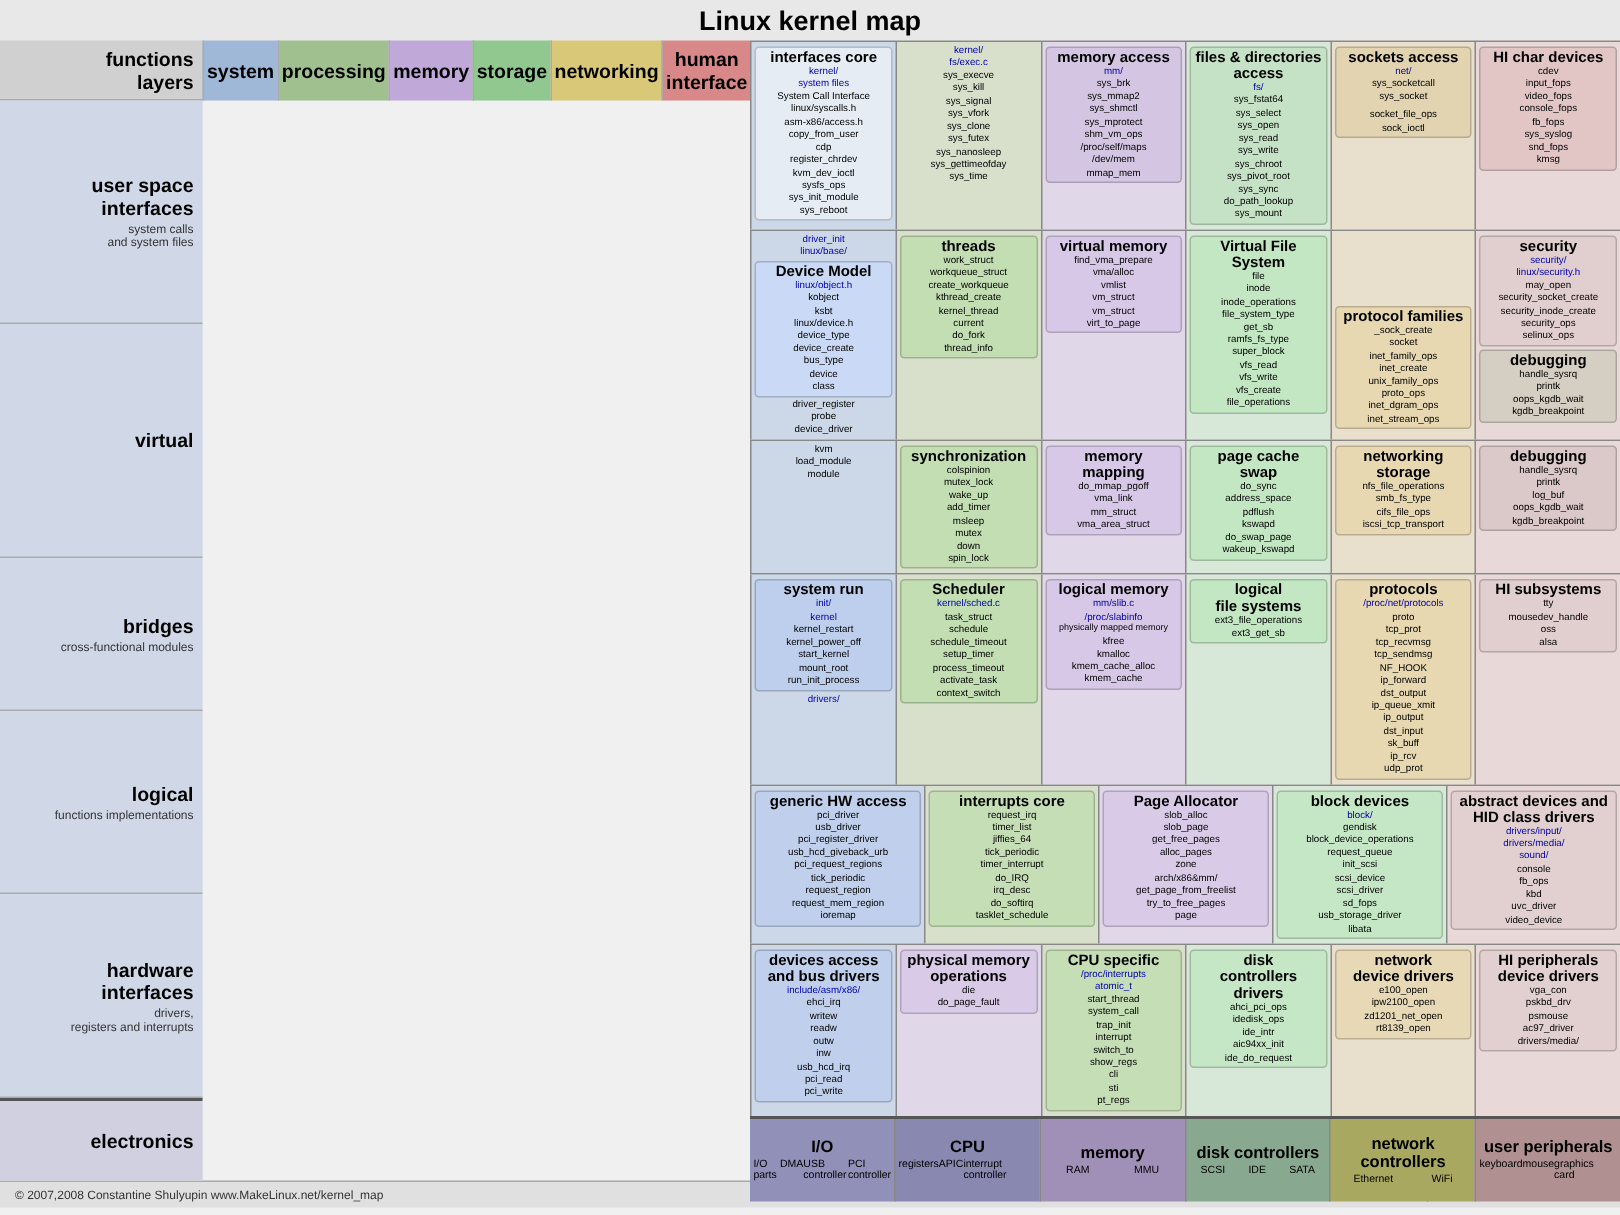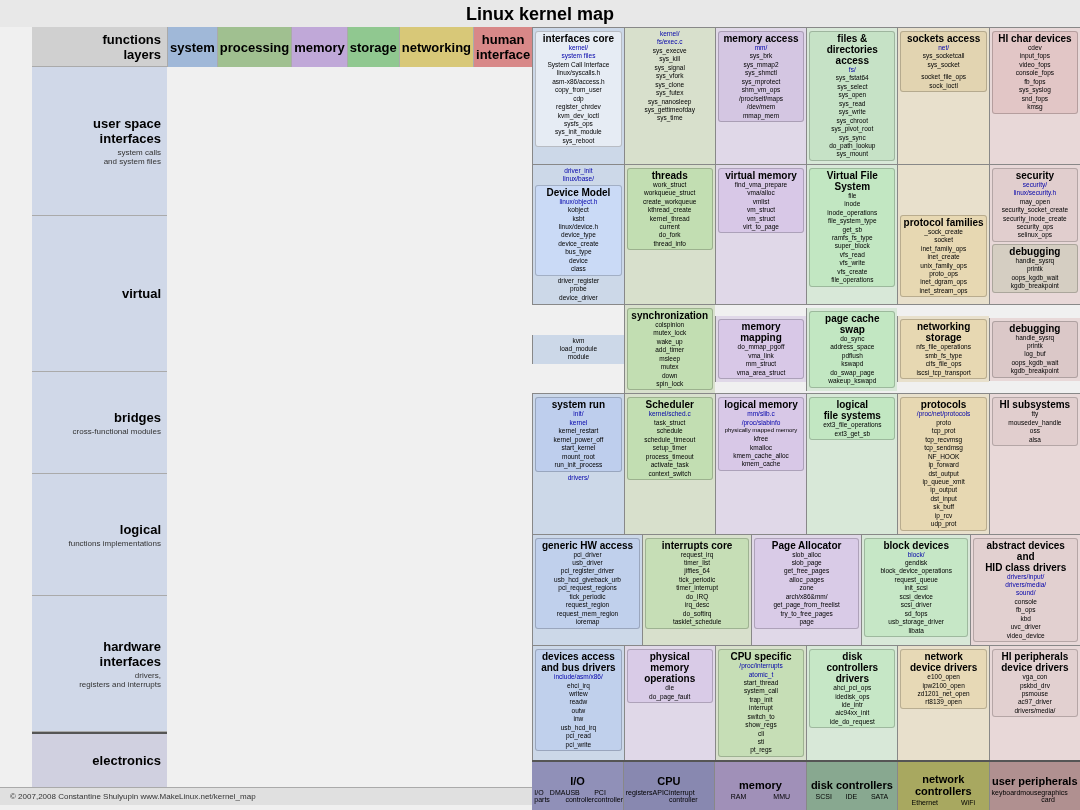--- a/index.html
+++ b/index.html
@@ -20,21 +20,20 @@
       padding: 4px 0 2px 0;
       background: #e8e8e8;
       color: #000;
     }
 
     #map-container {
       display: flex;
       width: 1080px;
       height: 760px;
       position: relative;
-      padding-left: 32px;
     }
 
     
     #left-labels {
       width: 135px;
       display: flex;
       flex-direction: column;
       background: #e0e0e0;
     }
 
@@ -344,21 +343,21 @@
             <div class="small-items link-text">security/<br>linux/security.h</div>
             <div class="small-items">may_open<br>security_socket_create<br>security_inode_create<br>security_ops<br>selinux_ops</div>
           </div>
           <div class="subcell-box" style="background:rgba(200,200,180,0.6);">
             <div class="subcell-title">debugging</div>
             <div class="small-items">handle_sysrq<br>printk<br>oops_kgdb_wait<br>kgdb_breakpoint</div>
           </div>
         </div>
       </div>
 
-      <div class="map-row row-bridges" style="flex:1.5;align-items:center;">
+      <div class="map-row row-bridges" style="flex:1.5;">
         <div class="map-cell col-system" style="background:rgba(150,150,200,0.35);">
           <div class="small-items">kvm<br>load_module<br>module</div>
         </div>
         <div class="map-cell col-processing" style="background:rgba(180,200,150,0.35);">
           <div class="subcell-box" style="background:rgba(180,220,160,0.6);">
             <div class="subcell-title">synchronization</div>
             <div class="small-items">colspinion<br>mutex_lock<br>wake_up<br>add_timer<br>msleep<br>mutex<br>down<br>spin_lock</div>
           </div>
         </div>
         <div class="map-cell col-memory" style="background:rgba(200,180,220,0.35);">

